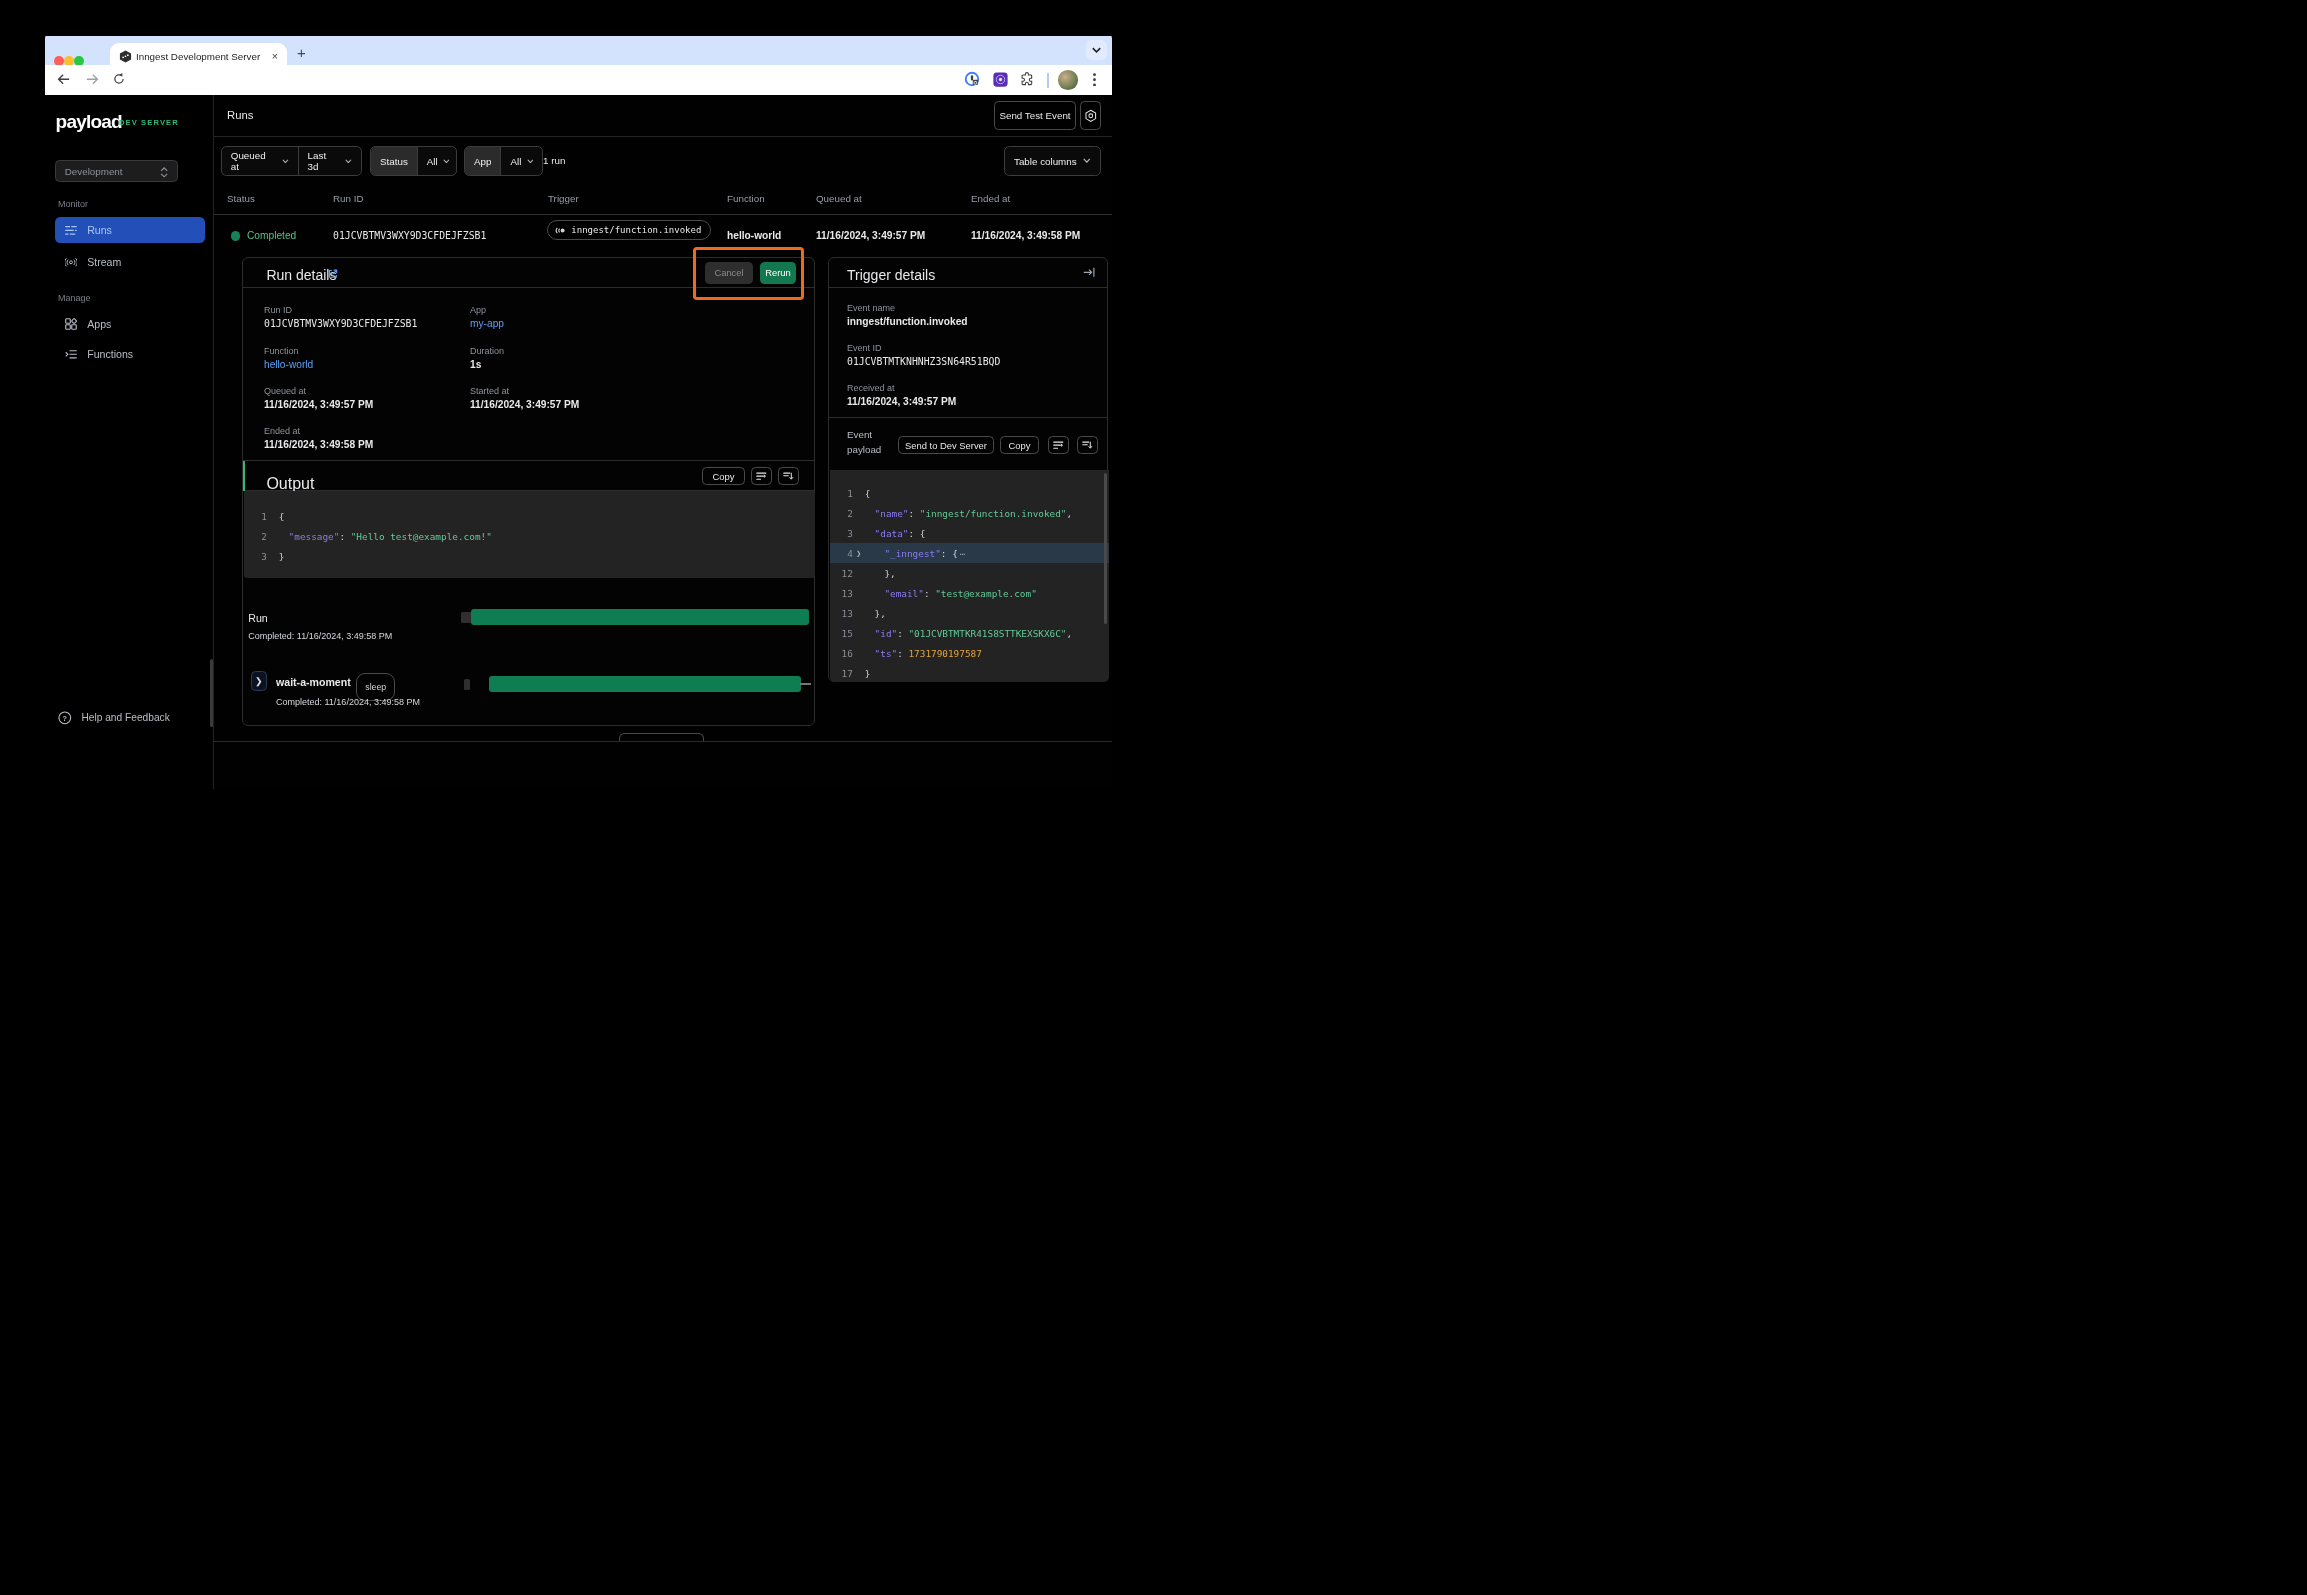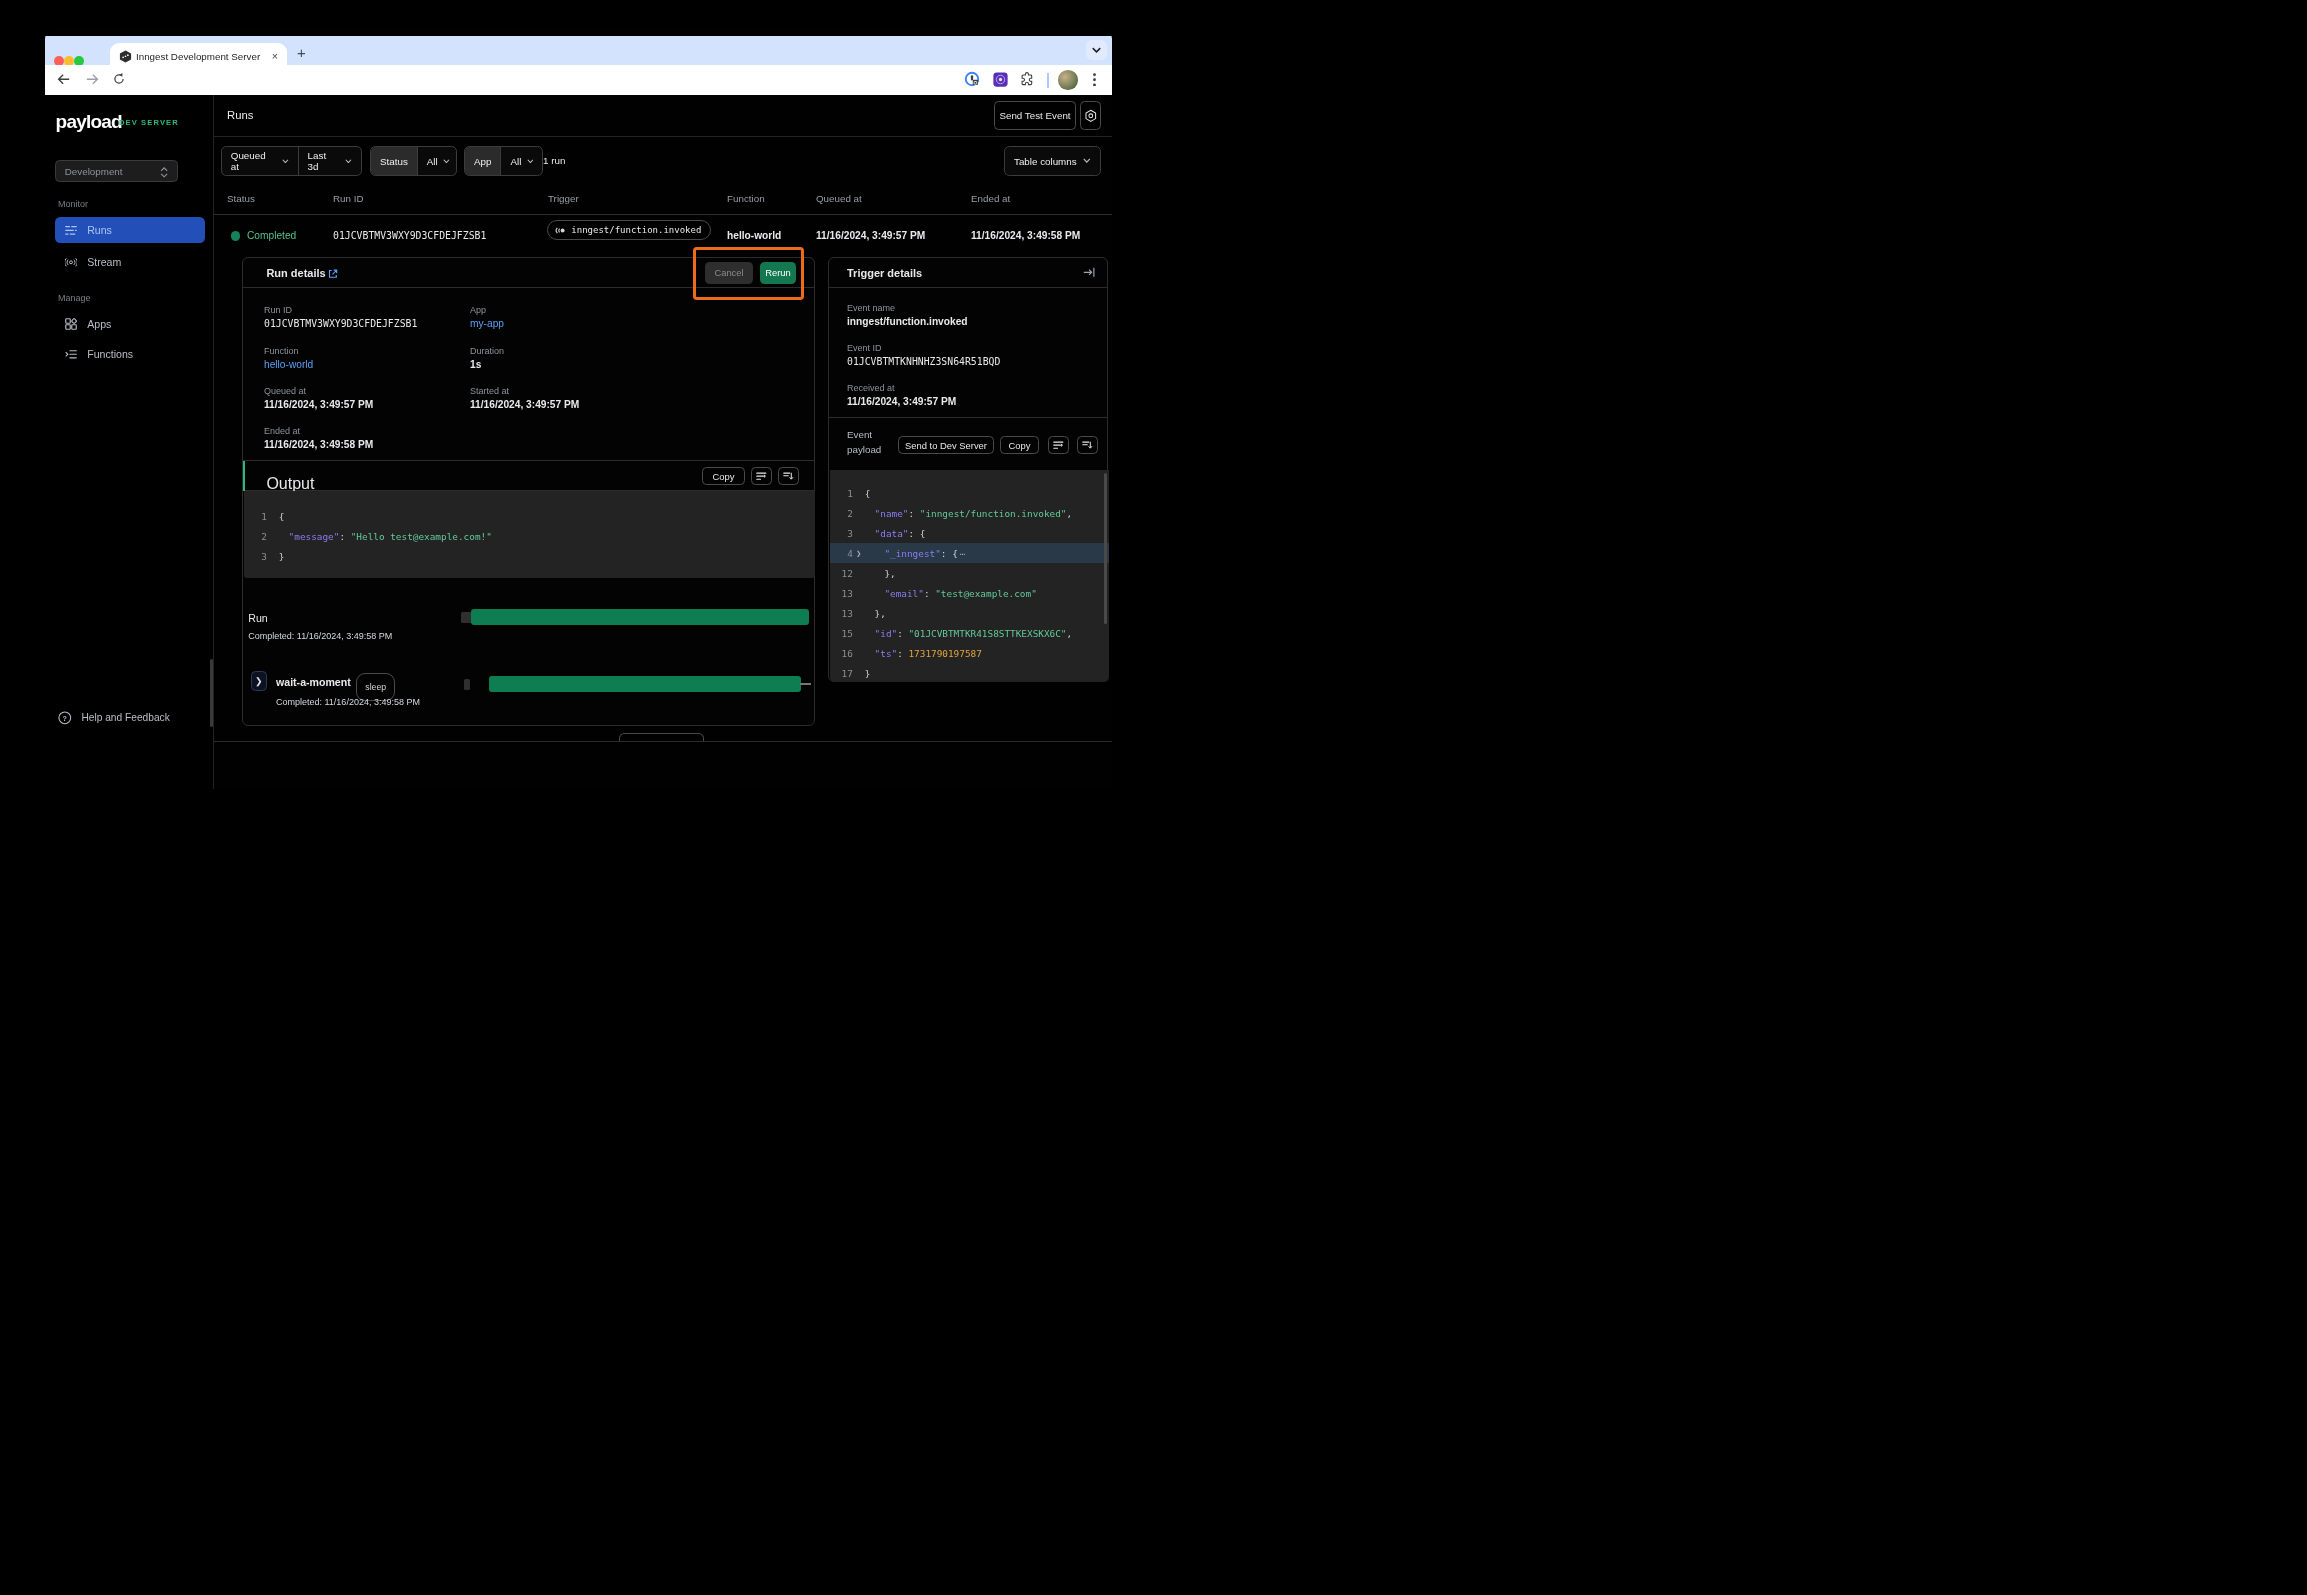--- a/index.html
+++ b/index.html
@@ -57,21 +57,21 @@
   .tdiv { position:absolute; left:0; top:119px; width:100%; border-top:0.8px solid #2e2e2e; }
   .cell { position:absolute; top:135px; font-size:10.2px; color:#e9e9ec; }
   .dot { position:absolute; left:16.6px; top:136px; width:9.8px; height:9.8px; border-radius:50%; background:#15825a; }
   .mono { font-family:"DejaVu Sans Mono", monospace; }
   .pill { border:0.8px solid #4a4a4a; border-radius:10.6px; display:flex; align-items:center; }
   .trigger-pill { position:absolute; left:333px; top:125px; height:20.4px; padding:0 9px 0 6px; gap:5.3px;
     font-family:"DejaVu Sans Mono", monospace; font-size:9px; color:#e9e9ec; }
   
   .card { position:absolute; background:#030303; border:0.8px solid #2c2c2c; border-radius:6px; }
   .card-hd { position:absolute; left:0; top:0; width:100%; height:29.5px; border-bottom:0.8px solid #2c2c2c; }
-  .card-title { position:absolute; left:23.4px; top:9px; font-size:11px; font-weight:700; color:#e9e9ec; }
+  .card-title { position:absolute; left:23.4px; top:9px; font-size:14px; font-weight:400; color:#e9e9ec; }
   .lbl { position:absolute; font-size:9px; color:#8d939c; }
   .val { position:absolute; font-size:10.2px; color:#e9e9ec; }
   .link { color:#5ba0f5; }
   .out-hd { position:absolute; left:0; top:202px; width:100%; height:31px; border-top:0.8px solid #2c2c2c; border-bottom:0.8px solid #2c2c2c; }
   .out-accent { position:absolute; left:0; top:0; width:2.3px; height:29.5px; background:#2eb97c; }
   .codearea { position:absolute; background:#232323; }
   .code-line { display:flex; align-items:center; height:20px; font-family:"DejaVu Sans Mono", monospace; font-size:9.4px; }
   .code-line .ln { width:23px; text-align:right; color:#8a8f98; flex:none; }
   .code-line .sp { width:12px; flex:none; text-align:center; color:#aab2bc; font-size:8.3px; }
   .code-line.hl { background:#2a3947; }

